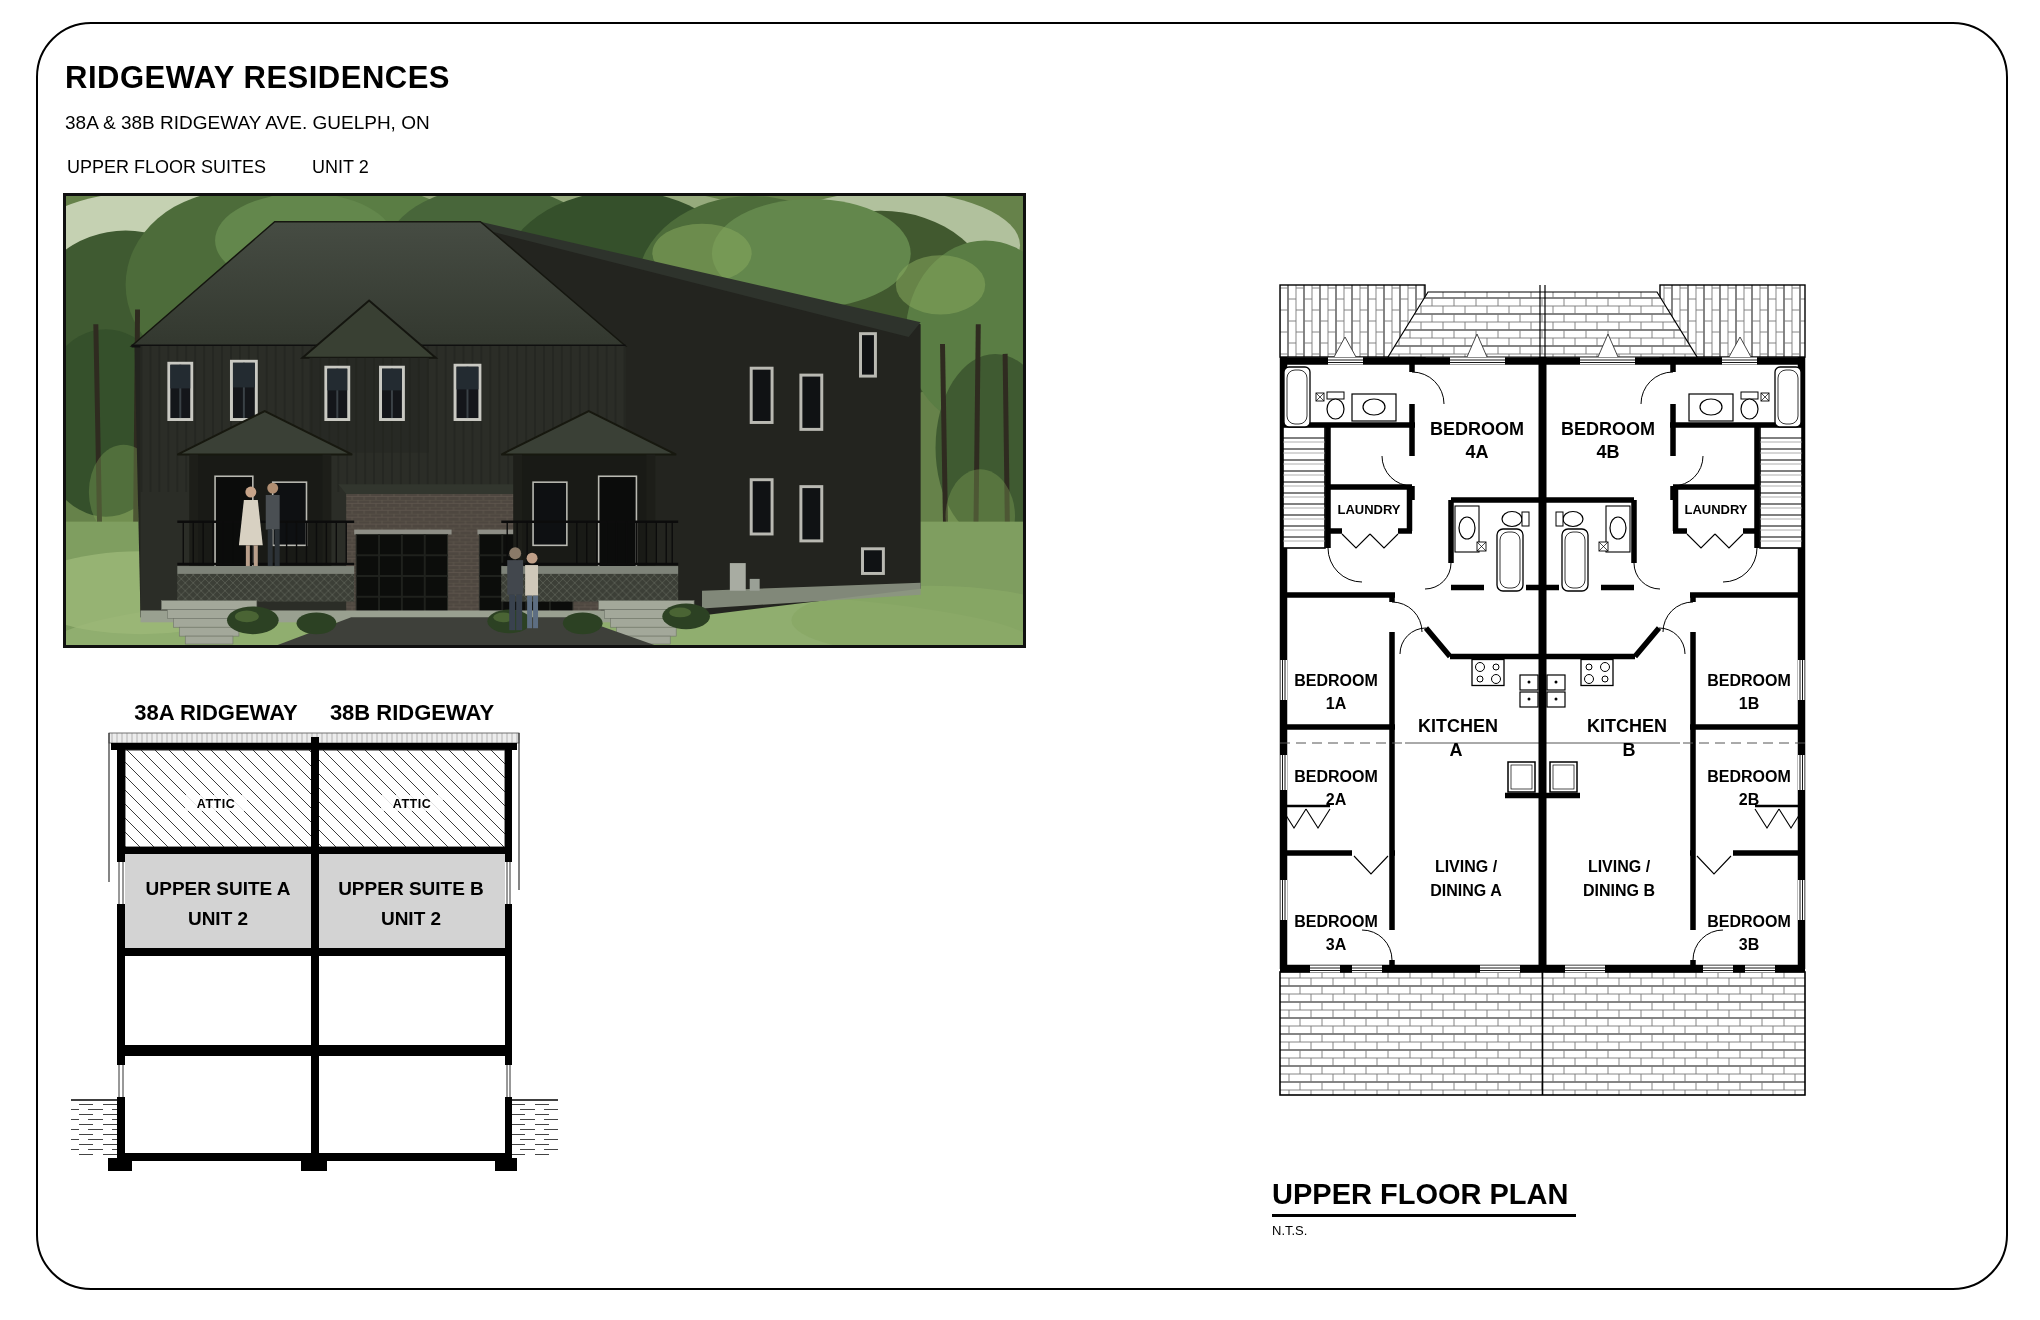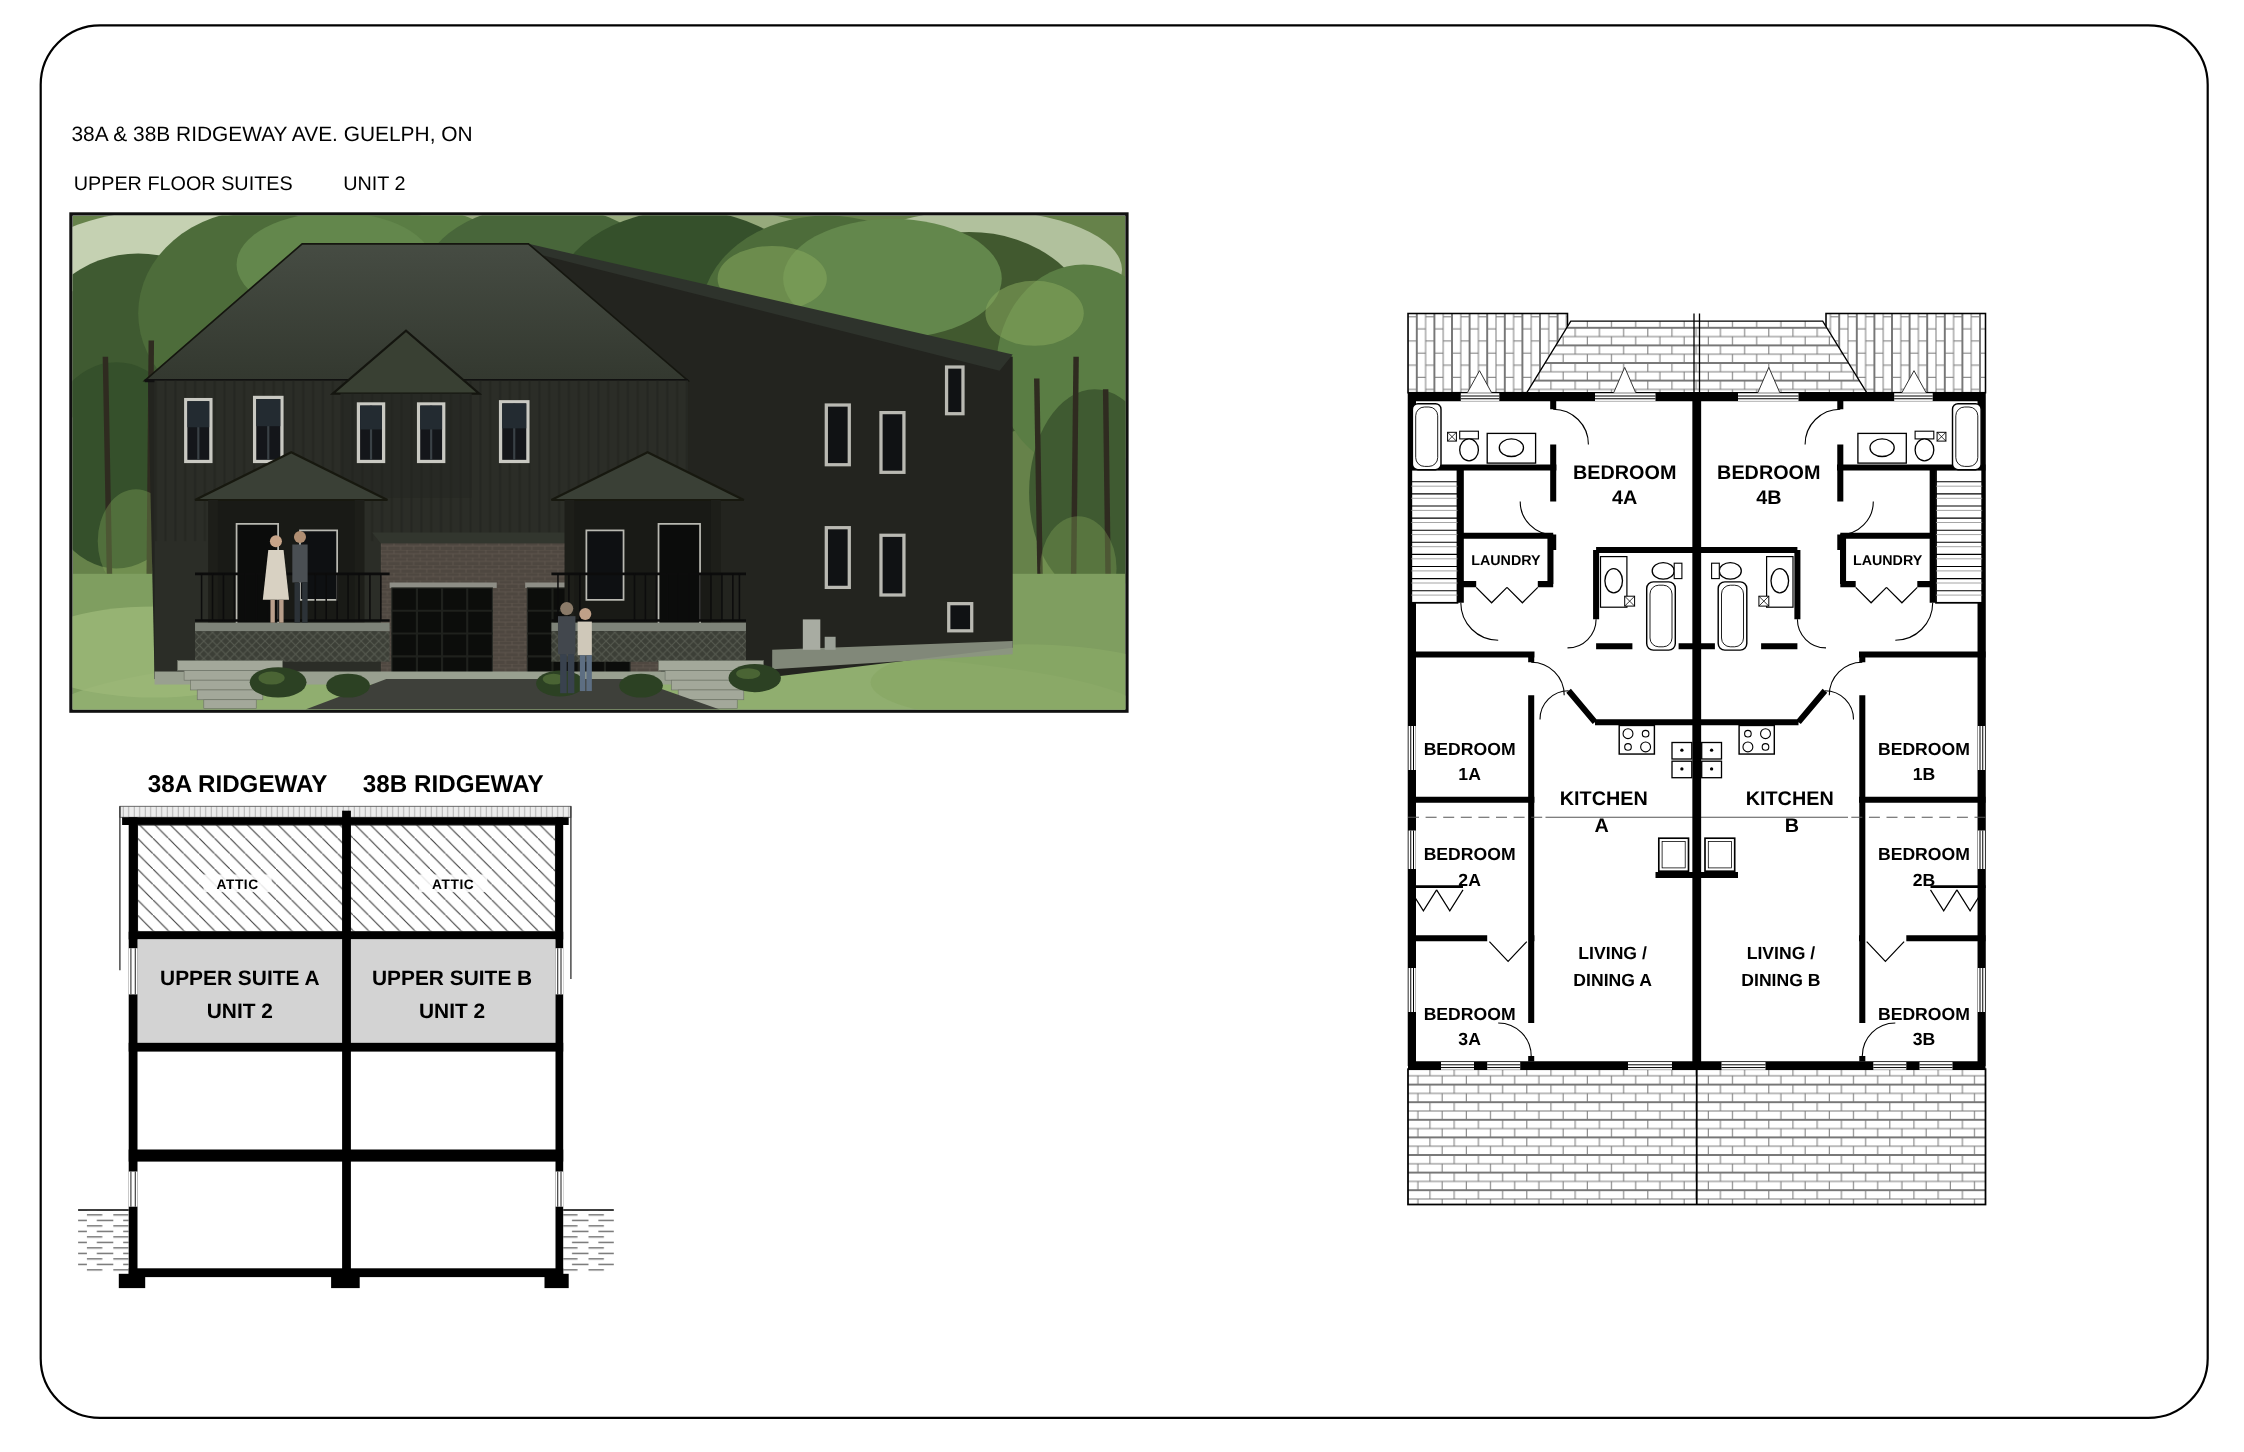--- a/index.html
+++ b/index.html
@@ -23,20 +23,21 @@
   .roomT{font-size:18px;font-weight:bold;text-anchor:middle;}
   .roomS{font-size:16px;font-weight:bold;text-anchor:middle;}
   .laundryT{font-size:13px;font-weight:bold;text-anchor:middle;}
 </style>
 </head>
 <body>
 
 <div id="sheet">
   <div class="border-frame"></div>
 
+  <div class="title">RIDGEWAY RESIDENCES</div>
   <div class="subtitle">38A &amp; 38B RIDGEWAY AVE. GUELPH, ON</div>
   <div class="sheet-label-row">
     <span>UPPER FLOOR SUITES</span>
     <span>UNIT 2</span>
   </div>
 
   <div class="render-box">
   <svg width="957" height="449" viewBox="0 0 963 455" preserveAspectRatio="none">
     <defs>
       <linearGradient id="roofG" x1="0" y1="0" x2="0" y2="1">
@@ -521,13 +522,17 @@
       <text class="roomT" x="355" y="450"><tspan x="355">KITCHEN</tspan><tspan x="357" dy="24">B</tspan></text>
       <text class="roomS" x="64" y="500"><tspan x="64">BEDROOM</tspan><tspan x="64" dy="23">2A</tspan></text>
       <text class="roomS" x="477" y="500"><tspan x="477">BEDROOM</tspan><tspan x="477" dy="23">2B</tspan></text>
       <text class="roomS" x="194" y="590"><tspan x="194">LIVING /</tspan><tspan x="194" dy="24">DINING A</tspan></text>
       <text class="roomS" x="347" y="590"><tspan x="347">LIVING /</tspan><tspan x="347" dy="24">DINING B</tspan></text>
       <text class="roomS" x="64" y="645"><tspan x="64">BEDROOM</tspan><tspan x="64" dy="23">3A</tspan></text>
       <text class="roomS" x="477" y="645"><tspan x="477">BEDROOM</tspan><tspan x="477" dy="23">3B</tspan></text>
     </g>
   </svg>
 
+  <div class="plan-caption">
+    <div class="t">UPPER FLOOR PLAN</div>
+    <div class="s">N.T.S.</div>
+  </div>
 </div>
 
 </body></html>

